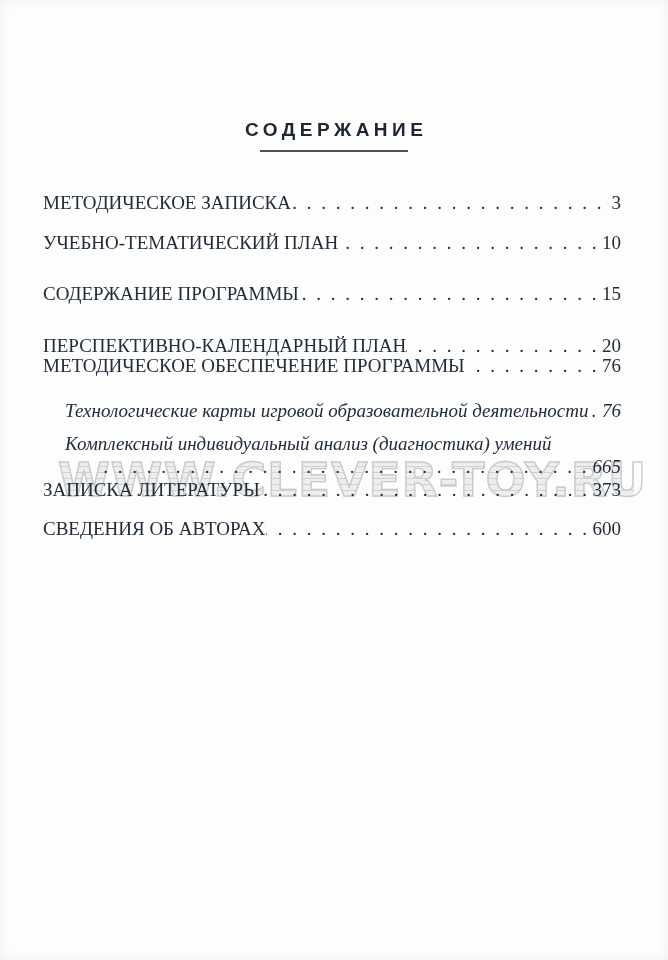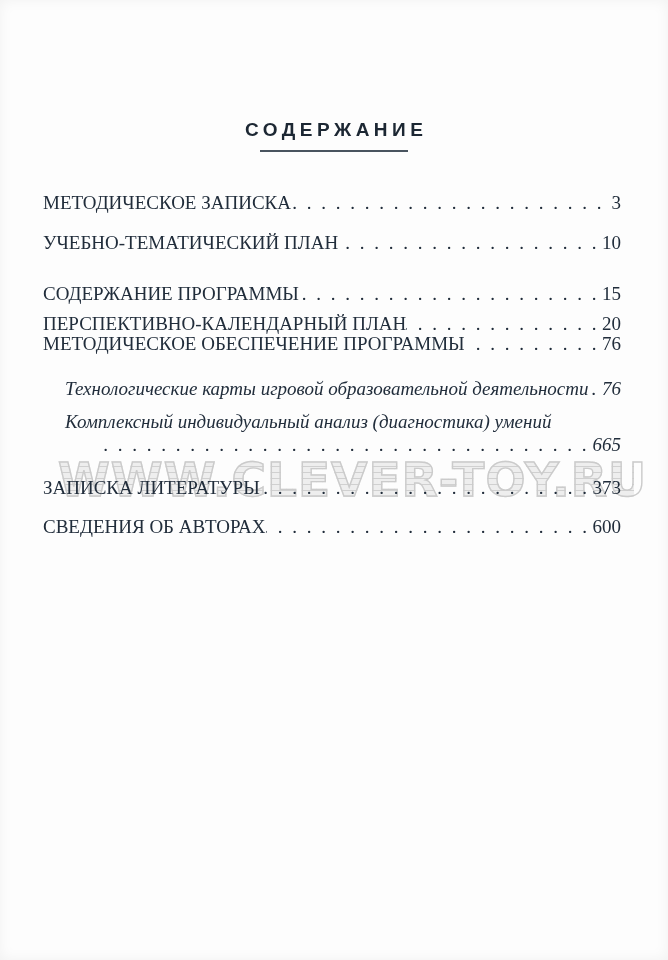--- a/index.html
+++ b/index.html
@@ -96,25 +96,25 @@
     flex:0 0 auto;
     text-align:right;
     min-width:14px;
   }
   .line1{line-height:23px;}
   .toc-row.two .leader-row{line-height:23px;}
   .toc-row.two .leader-row{padding-left:38px;}
   
   .toc-row:nth-child(1){margin-bottom:20px;}
   .toc-row:nth-child(2){margin-bottom:31px;}
-  .toc-row:nth-child(3){margin-bottom:10px;}
+  .toc-row:nth-child(3){margin-bottom:32px;}
   .toc-row:nth-child(4){}
   .toc-row:nth-child(5){margin-bottom:25px;}
   .toc-row:nth-child(6){margin-bottom:11px;}
-  .toc-row:nth-child(7){margin-bottom:22px;}
+  .toc-row:nth-child(7){margin-bottom:2px;}
   .toc-row:nth-child(8){margin-bottom:19px;}
 </style>
 </head>
 <body>
 
 <div class="page">
 
   <div class="title-wrap">
     <h1>СОДЕРЖАНИЕ</h1>
     <div class="rule"></div>

